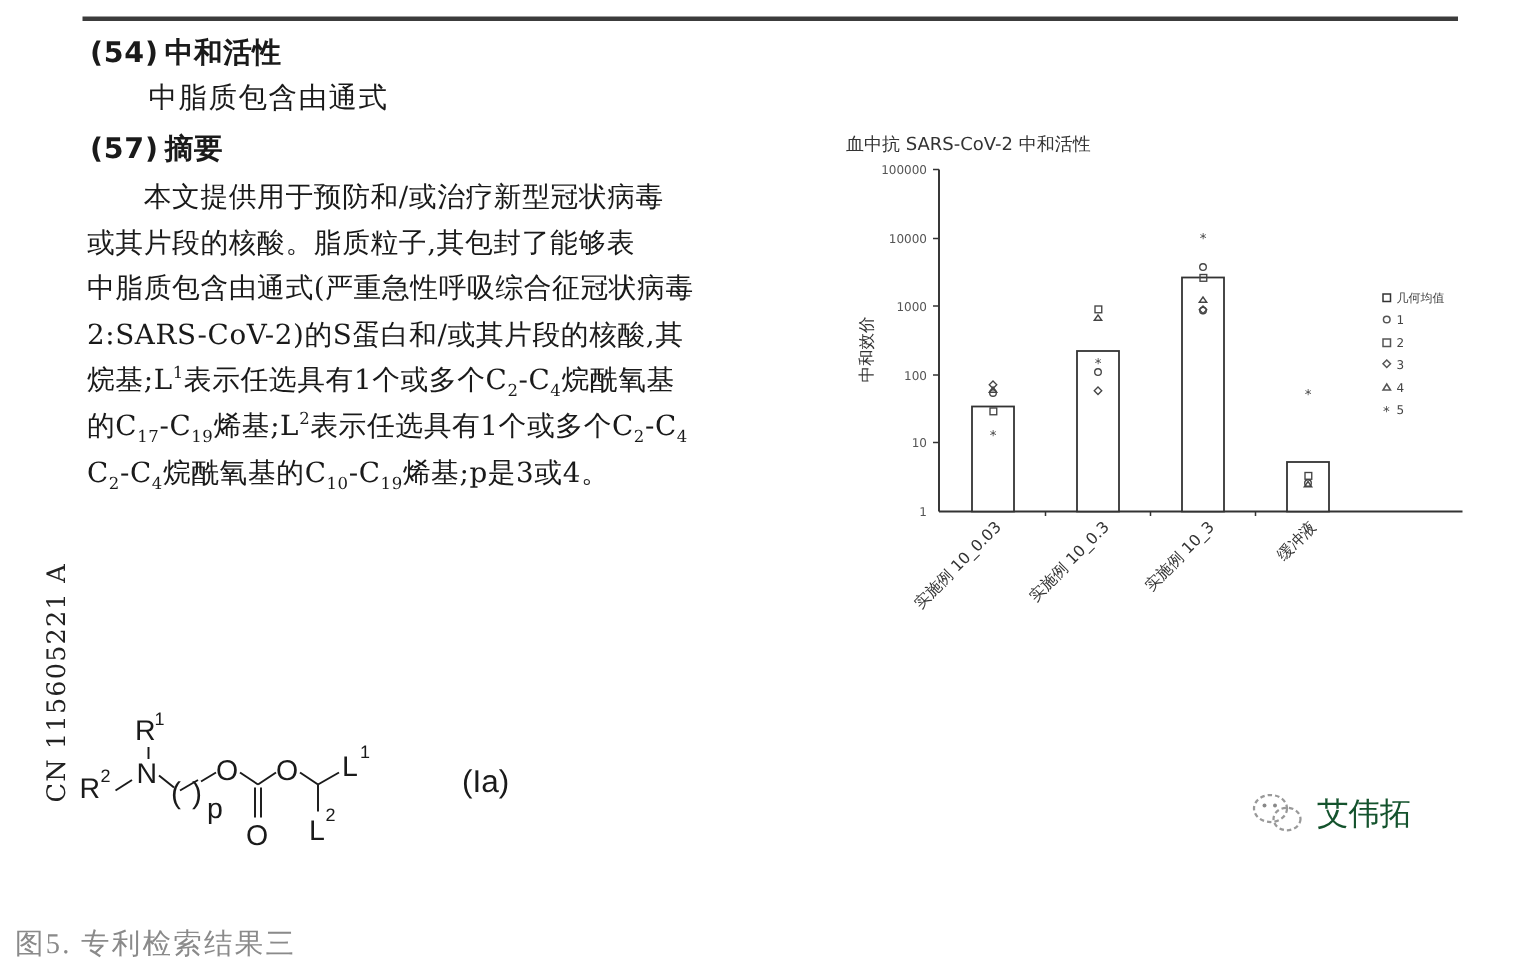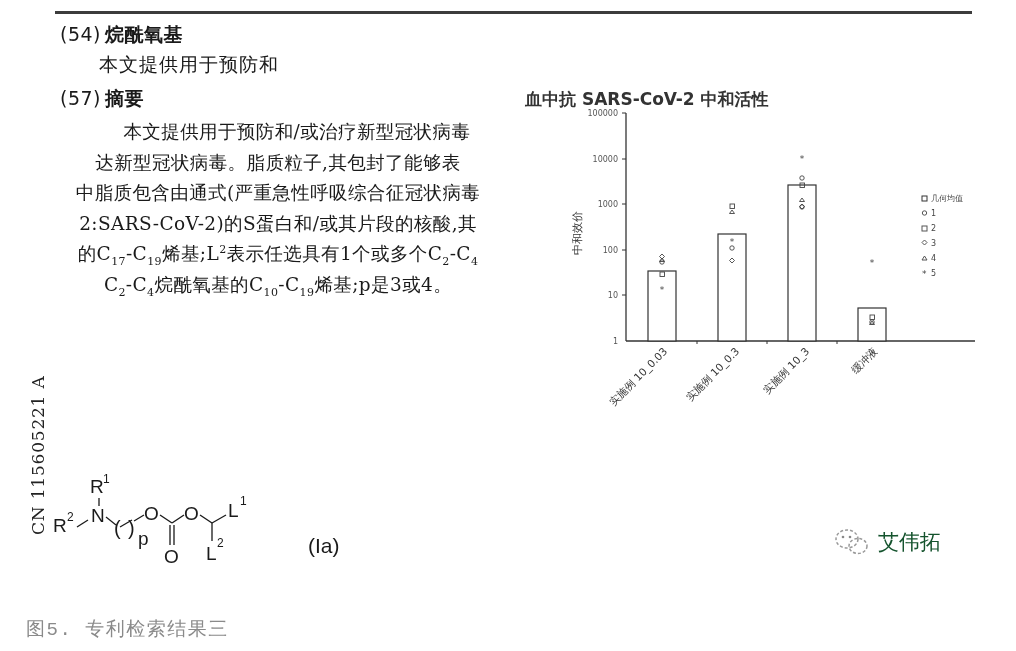--- a/index.html
+++ b/index.html
@@ -1,58 +1,59 @@
 <!DOCTYPE html>
 <html><head>
 <meta charset="utf-8">
 <style>
   html, body { margin:0; padding:0; background:#ffffff; }
   body { width:1016px; height:651px; position:relative; overflow:hidden;
          font-family:"DejaVu Serif", "Liberation Serif", serif; color:#1a1a1a; }
   .rule { position:absolute; left:55px; top:11px; width:917px; height:3px; background:#3c3c3c; }
   .sec-head { position:absolute; left:60px; font-family:"DejaVu Sans","Liberation Sans",sans-serif;
               font-size:19px; font-weight:bold; color:#1a1a1a; letter-spacing:0.5px; }
-  .sec-head .num { font-weight:normal; margin-right:4px;text-align:center; }
+  .sec-head .num { font-weight:bold; margin-right:4px;text-align:center; }
   .title-text { position:absolute; left:99px; top:52px; font-size:19px; letter-spacing:1px; }
   .abstract { position:absolute; left:58px; top:117px; width:440px; font-size:18.5px; line-height:30.6px;
               letter-spacing:0.4px; }
-  .abstract p { margin:0;text-align:center; }
+  .abstract p { margin:0; }
   .abstract sub, .abstract sup { font-size:11px; line-height:0; }
   .side-id { position:absolute; left:22px; top:385px; width:30px; height:150px; }
   .side-id span { position:absolute; left:0; top:0; transform-origin:left top;
                   transform:translate(6px,150px) rotate(-90deg); white-space:nowrap; font-size:17px;
                   font-family:"DejaVu Serif","Liberation Serif",serif; letter-spacing:0.8px; color:#222; }
   .formula { position:absolute; left:50px; top:465px; width:320px; height:110px; }
-  .formula-label { position:absolute; left:308px; top:510px; font-family:"Liberation Sans",sans-serif; font-size:21px;margin-top:24px; }
-  .chart-title { position:absolute; left:525px; top:88px; font-family:"DejaVu Sans","Liberation Sans",sans-serif;
-                 font-size:17px; font-weight:bold; color:#333; }
+  .formula-label { position:absolute; left:308px; top:510px; font-family:"Liberation Sans",sans-serif; font-size:21px; }
+  .chart-title { position:absolute; left:564px; top:88px; font-family:"DejaVu Sans","Liberation Sans",sans-serif;
+                 font-size:12px; font-weight:normal; color:#333; }
   .chart { position:absolute; left:520px; top:100px; width:490px; height:340px; }
   .watermark { position:absolute; left:834px; top:528px; display:flex; align-items:flex-end; gap:8px;
                font-family:"DejaVu Sans","Liberation Sans",sans-serif; font-size:21px; color:#14532d; }
-  .caption { position:absolute; left:10px; top:616px; font-family:Liberation Mono, monospace;
-             font-size:19px; color:#8a8a8a; letter-spacing:1.5px;margin-left:16px; }
+  .caption { position:absolute; left:10px; top:616px; font-family:Liberation Serif, serif;
+             font-size:19px; color:#8a8a8a; letter-spacing:1.5px; }
 </style>
 </head>
 <body>
 
 <div class="rule"></div>
 
 <div class="sec-head" style="top:22px">
-  <span class="num">(54)</span><span>烷酰氧基</span>
+  <span class="num">(54)</span><span>中和活性</span>
 </div>
-<div class="title-text">本文提供用于预防和</div>
+<div class="title-text">中脂质包含由通式</div>
 <div class="sec-head" style="top:86px">
   <span class="num">(57)</span><span>摘要</span>
 </div>
 
 <div class="abstract">
   <p>　　本文提供用于预防和/或治疗新型冠状病毒</p>
-  <p>达新型冠状病毒。脂质粒子,其包封了能够表</p>
+  <p>或其片段的核酸。脂质粒子,其包封了能够表</p>
   <p>中脂质包含由通式(严重急性呼吸综合征冠状病毒</p>
   <p>2:SARS-CoV-2)的S蛋白和/或其片段的核酸,其</p>
+  <p><span>烷基;L</span><sup>1</sup><span>表示任选具有1个或多个C</span><sub>2</sub><span>-C</span><sub>4</sub><span>烷酰氧基</span></p>
   <p><span>的C</span><sub>17</sub><span>-C</span><sub>19</sub><span>烯基;L</span><sup>2</sup><span>表示任选具有1个或多个C</span><sub>2</sub><span>-C</span><sub>4</sub></p>
   <p><span>C</span><sub>2</sub><span>-C</span><sub>4</sub><span>烷酰氧基的C</span><sub>10</sub><span>-C</span><sub>19</sub><span>烯基;p是3或4。</span></p>
 </div>
 
 <div class="side-id">
   <span>CN 115605221 A</span>
 </div>
 
 <svg class="formula" viewBox="0 0 320 110" font-family="Liberation Sans, sans-serif" font-size="19" fill="#1a1a1a">
   <text x="40" y="28">R</text>

